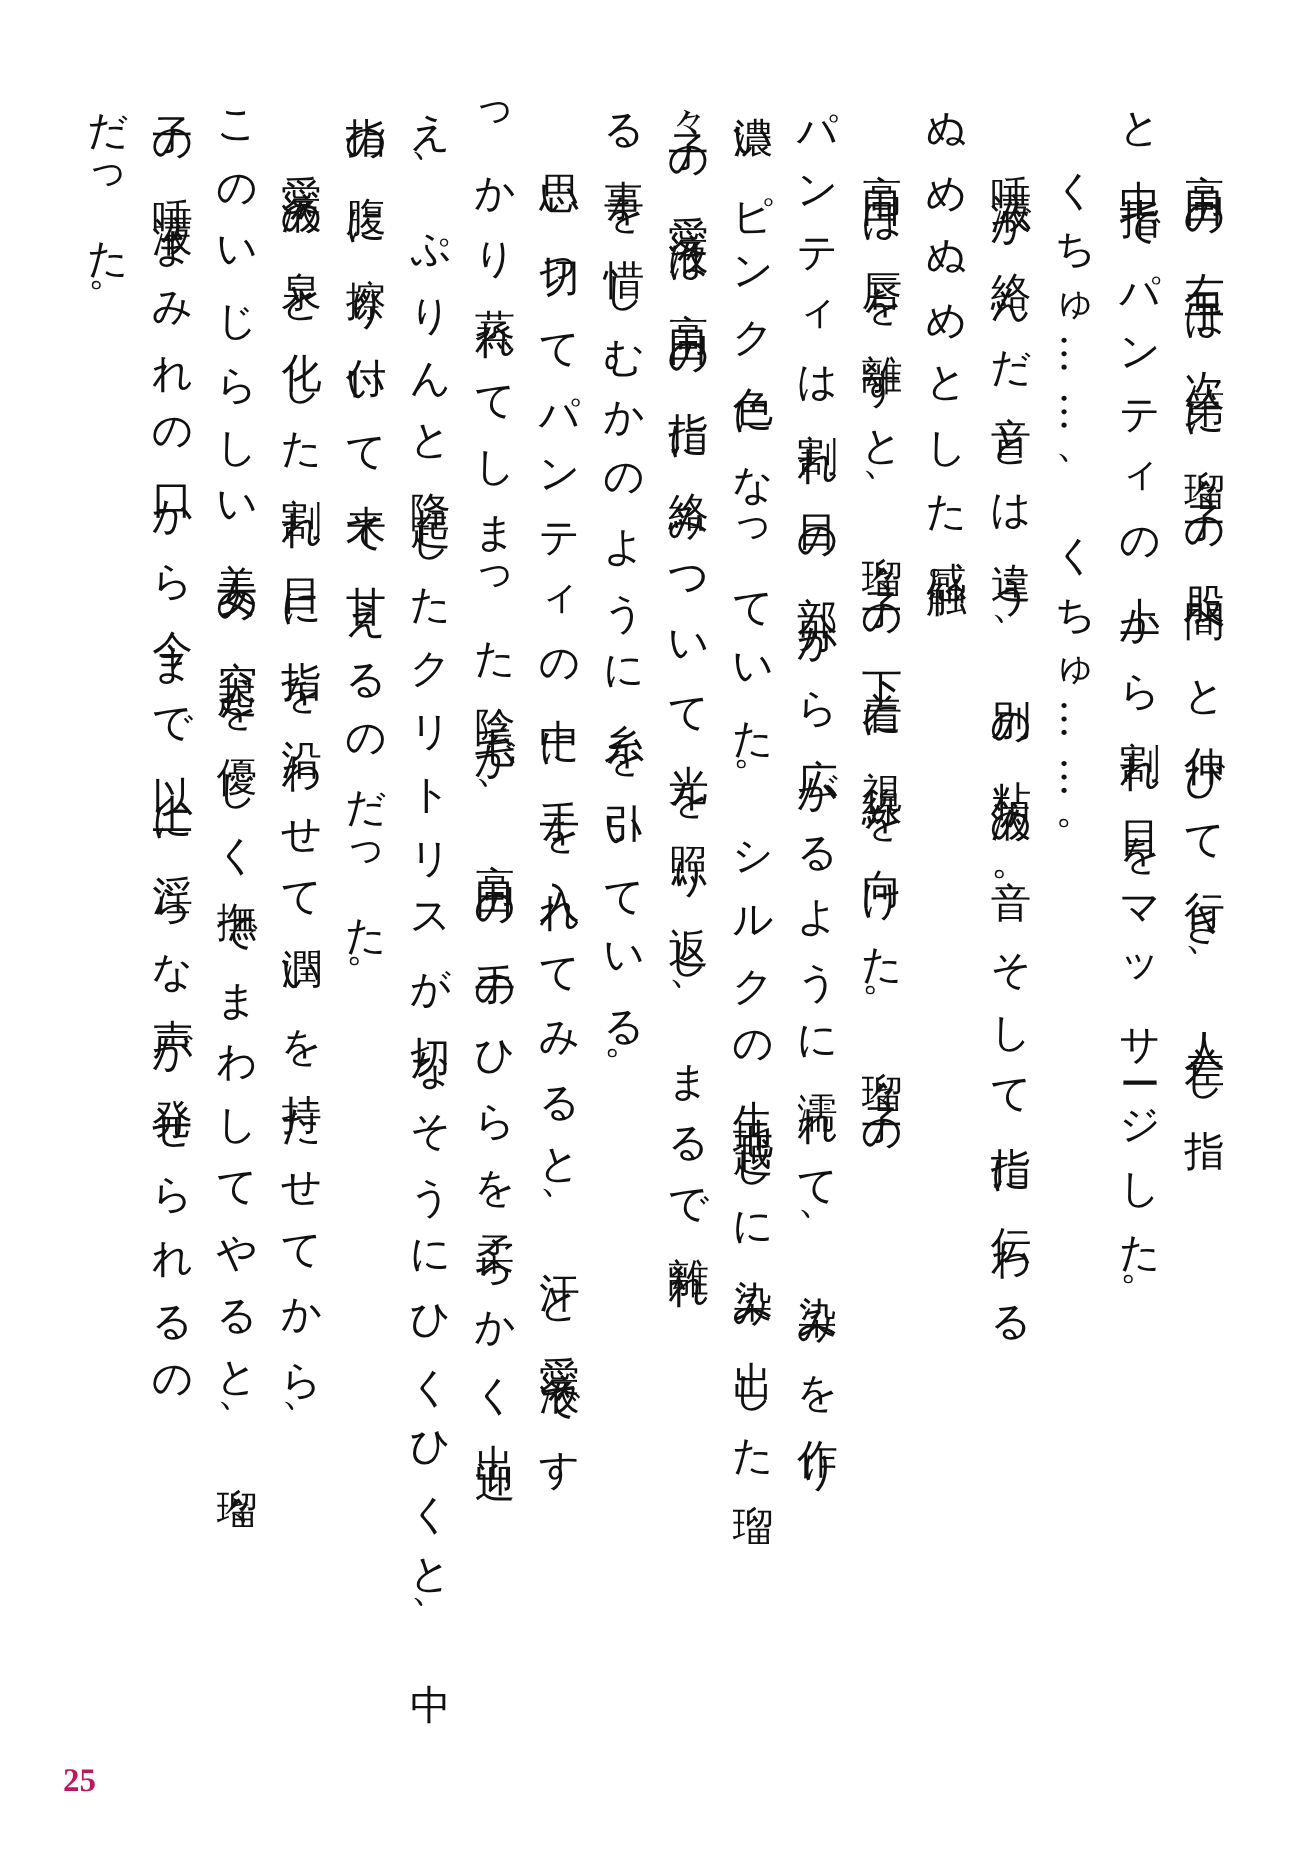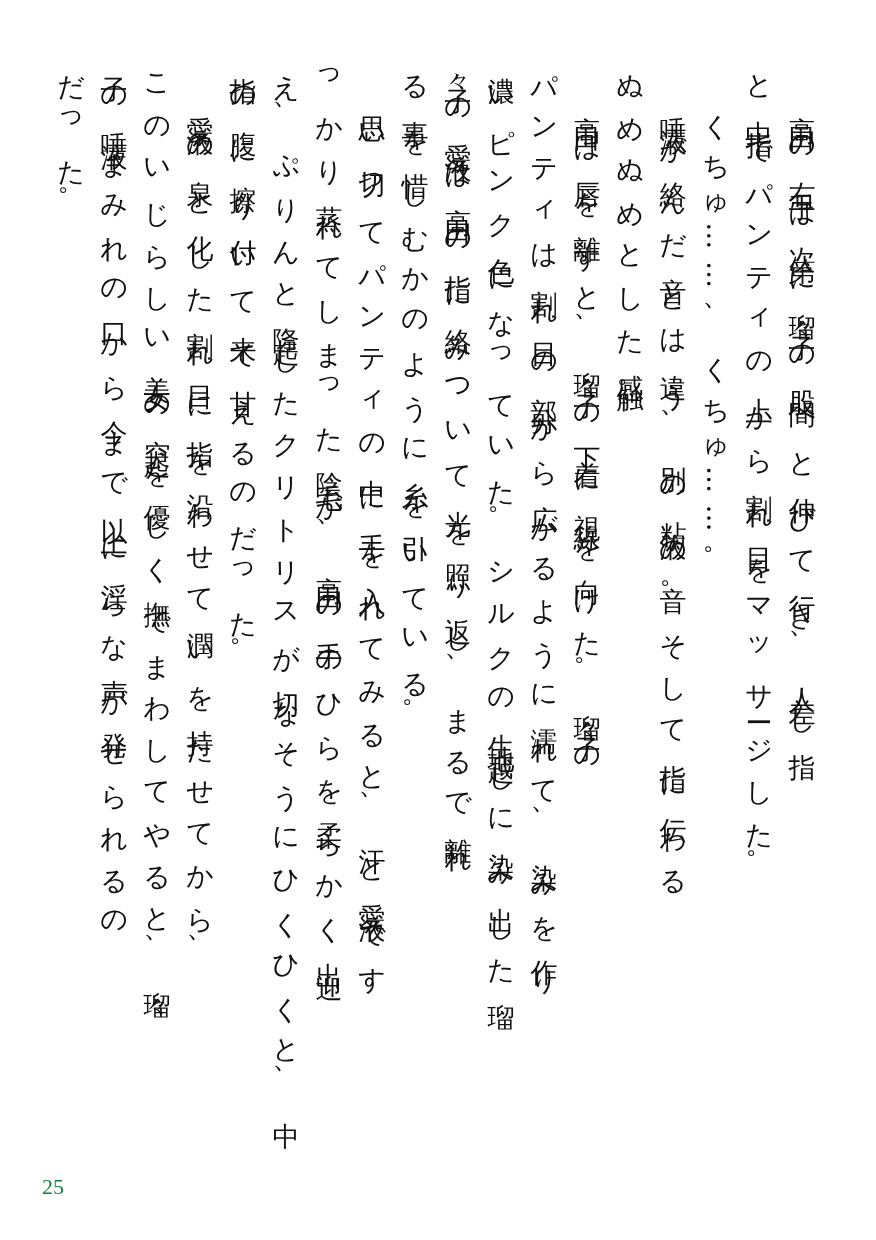--- a/index.html
+++ b/index.html
@@ -43,21 +43,22 @@
       white-space: normal;
       word-break: break-all;
       line-break: strict;
     }
     .page-number {
       position: absolute;
       left: 42px;
       top: 1174px;
       font-family: "Liberation Serif", "DejaVu Serif", serif;
       font-size: 22px;
-      color: #15803d;
+      color: #be185d;
+      font-weight: bold;
     }
   </style>
 </head>
 <body>
 
 <div class="page">
   <div class="body-text">
     <span class="para">　高田の右手は次第に瑠々子の股間へと伸びて行き、人差し指</span>
     <span class="para">と中指でパンティの上から割れ目をマッサージした。</span>
     <span class="para">　くちゅ……、くちゅ……。</span>

